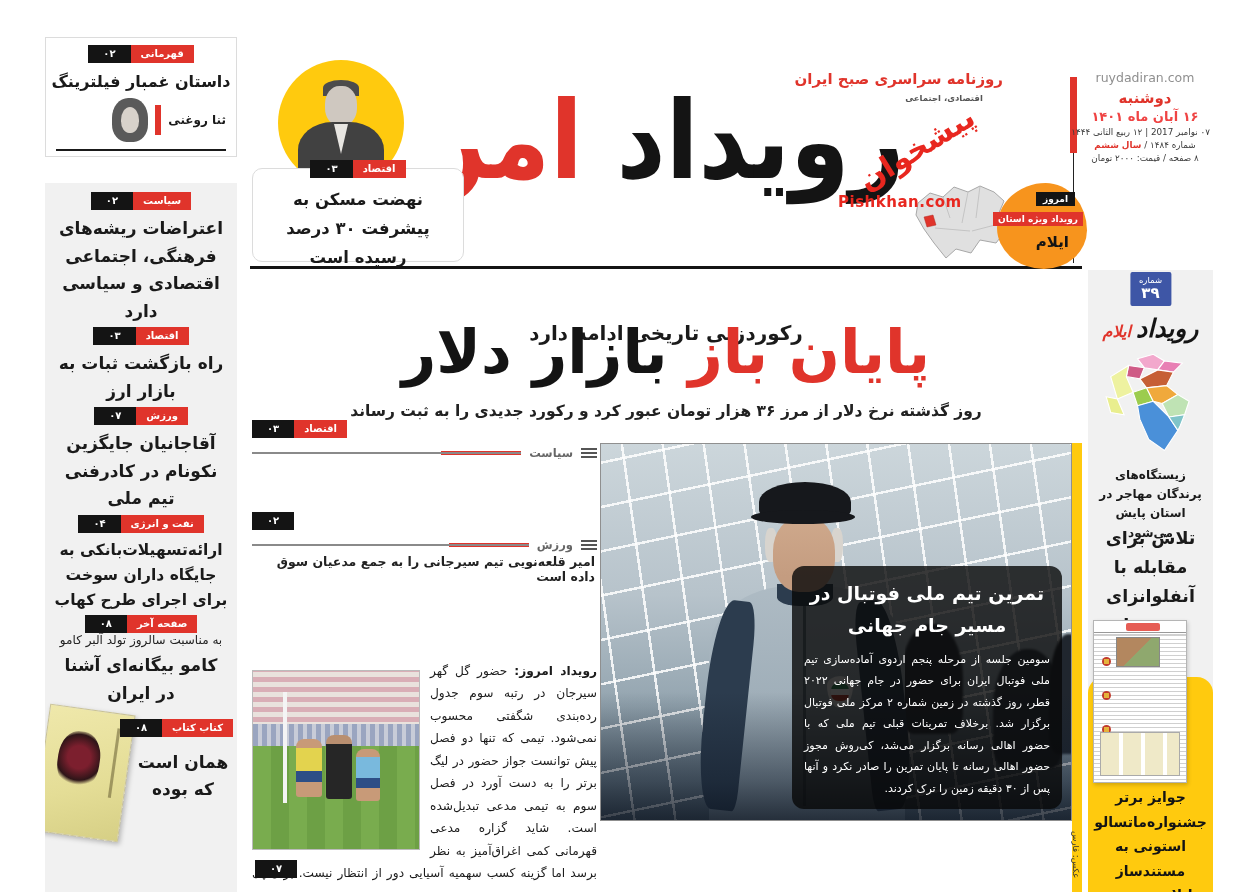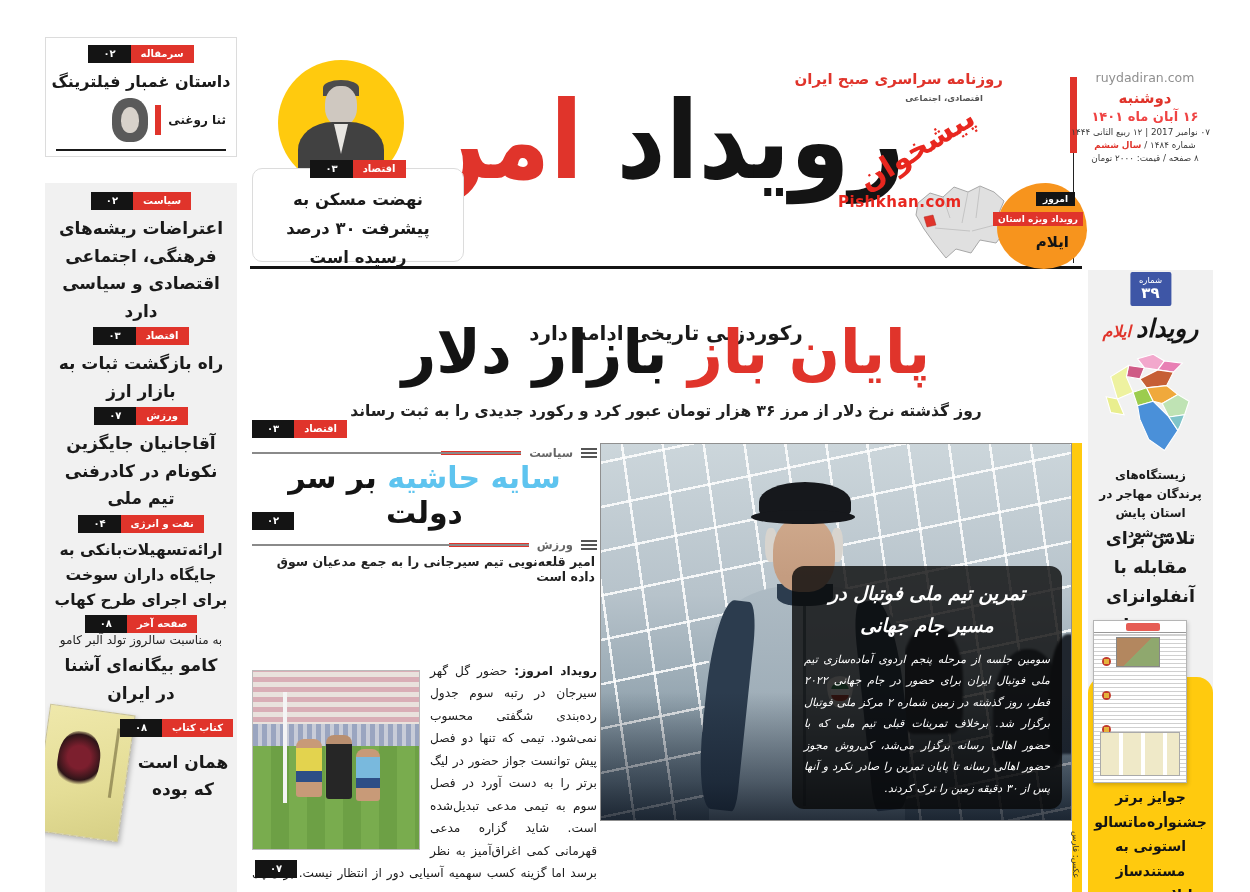--- a/index.html
+++ b/index.html
@@ -107,21 +107,21 @@
   .tphoto .stands { position:absolute; left:0; top:0; right:0; height:40%; background:repeating-linear-gradient(0deg,#d9aeb6 0 5px,#e9e2dd 5px 10px); }
   .tphoto .crowd { position:absolute; left:0; top:30%; right:0; height:12%; background:repeating-linear-gradient(90deg,#9aa5c0 0 5px,#c8ccd8 5px 9px); }
   .tphoto .field { position:absolute; left:0; bottom:0; right:0; height:58%; background:repeating-linear-gradient(90deg,#79ac4e 0 18px,#6da045 18px 36px); }
   .tphoto .post { position:absolute; left:18%; top:12%; width:4px; height:62%; background:#f4f4f4; }
   .tphoto .p1 { position:absolute; left:26%; top:38%; width:26px; height:58px; background:linear-gradient(180deg,#c89a78 0 16%,#e3d34e 16% 55%,#2d4e86 55% 75%,#c89a78 75% 100%); border-radius:8px 8px 3px 3px; }
   .tphoto .p2 { position:absolute; left:62%; top:44%; width:24px; height:52px; background:linear-gradient(180deg,#c89a78 0 16%,#79b9dd 16% 55%,#2d4e86 55% 75%,#c89a78 75% 100%); border-radius:8px 8px 3px 3px; }
   .tphoto .coach { position:absolute; left:44%; top:36%; width:26px; height:64px; background:linear-gradient(180deg,#b98f70 0 14%,#262626 14% 100%); border-radius:8px 8px 3px 3px; }
   .sp-page { position:absolute; left:255px; top:860px; }
 
   
-  .main-photo { position:absolute; left:600px; top:443px; width:472px; height:378px; border:1px solid #8f8f8f; overflow:hidden; background:linear-gradient(180deg,#ccd6db 0%,#b7c3cb 40%,#93a4af 70%,#5d6e7b 100%);font-style:italic; }
+  .main-photo { position:absolute; left:600px; top:443px; width:472px; height:378px; border:1px solid #8f8f8f; overflow:hidden; background:linear-gradient(180deg,#ccd6db 0%,#b7c3cb 40%,#93a4af 70%,#5d6e7b 100%); }
   .net { position:absolute; inset:-30px; background:
       repeating-linear-gradient(78deg, rgba(255,255,255,.85) 0 2.5px, transparent 2.5px 40px),
       repeating-linear-gradient(-12deg, rgba(255,255,255,.85) 0 2.5px, transparent 2.5px 44px);
       transform:skewX(-4deg); }
   .bg-head { position:absolute; background:#2b313a; border-radius:48% 48% 20% 20%; filter:blur(1px); }
   .bh1 { left:300px; top:180px; width:62px; height:110px; }
   .bh2 { left:392px; top:205px; width:70px; height:120px; background:#333c47; }
   .bh3 { left:448px; top:190px; width:40px; height:120px; background:#20262e; }
   .coach-cap { position:absolute; left:158px; top:38px; width:92px; height:40px; background:#16181c; border-radius:50% 50% 30% 30%; }
   .coach-visor { position:absolute; left:150px; top:66px; width:104px; height:14px; background:#16181c; border-radius:50%; }
@@ -167,21 +167,21 @@
   .r-ybox { position:absolute; left:0; top:407px; width:125px; height:215px; background:#ffca0e; border-radius:16px 16px 0 0; z-index:2; }
   .r-promo { position:absolute; left:4px; right:4px; top:108px; text-align:center; font-size:14px; font-weight:bold; line-height:1.75; color:#141414; }
 </style>
 </head>
 <body>
 
 <div class="page">
 
   <div class="ed-box">
     <div class="brow">
-      <span class="bsec">سرمقاله</span>
+      <span class="bsec">قهرمانی</span>
       <span class="bpage">۰۲</span>
     </div>
     <div class="ed-title">داستان غمبار فیلترینگ</div>
     <div class="ed-author">
       <span class="ed-name">ثنا روغنی</span>
       <span class="ed-bar"></span>
       <span class="ed-ava"></span>
     </div>
     <div class="ed-line"></div>
   </div>
@@ -305,24 +305,20 @@
   </div>
 
   <div class="srule" style="top:446px">
     <span class="burger">
         <i></i>
         <i></i>
         <i></i>
       </span>
     <span class="slabel">سیاست</span>
     <span class="sline"></span>
-  </div>
-  <div class="pol-title">
-    <span class="pol-blue">سایه حاشیه</span>
-    <span class="pol-black">بر سر دولت</span>
   </div>
   <div class="pol-page brow start">
     <span class="bpage">۰۲</span>
   </div>
 
   <div class="srule" style="top:538px">
     <span class="burger">
         <i></i>
         <i></i>
         <i></i>

